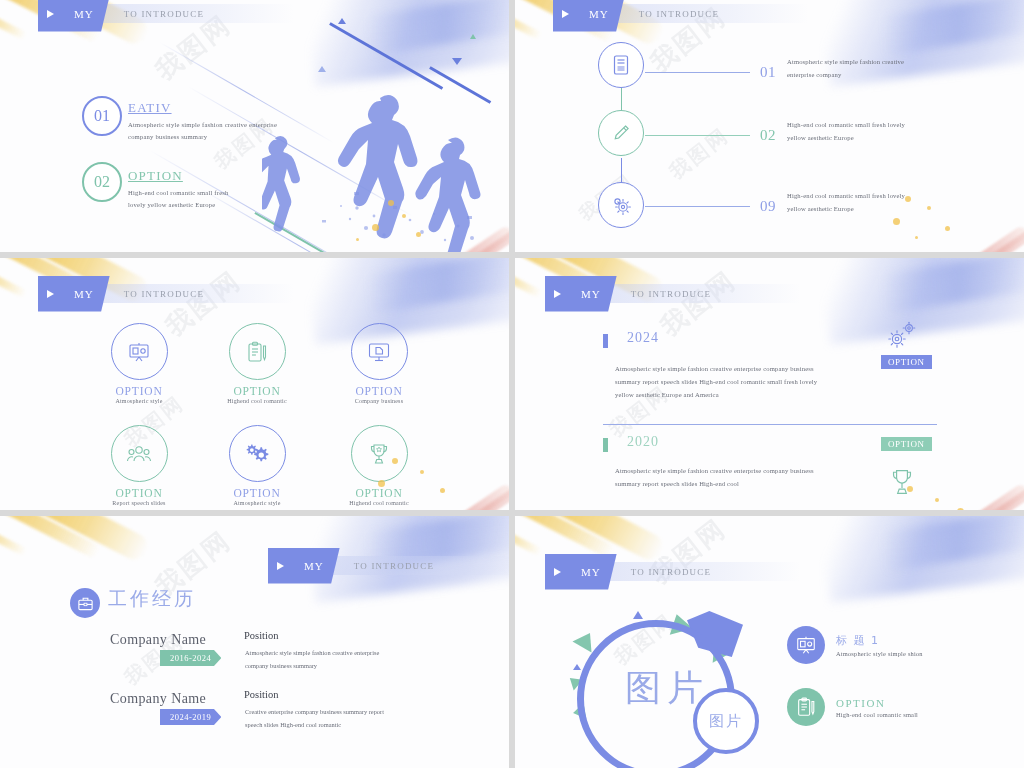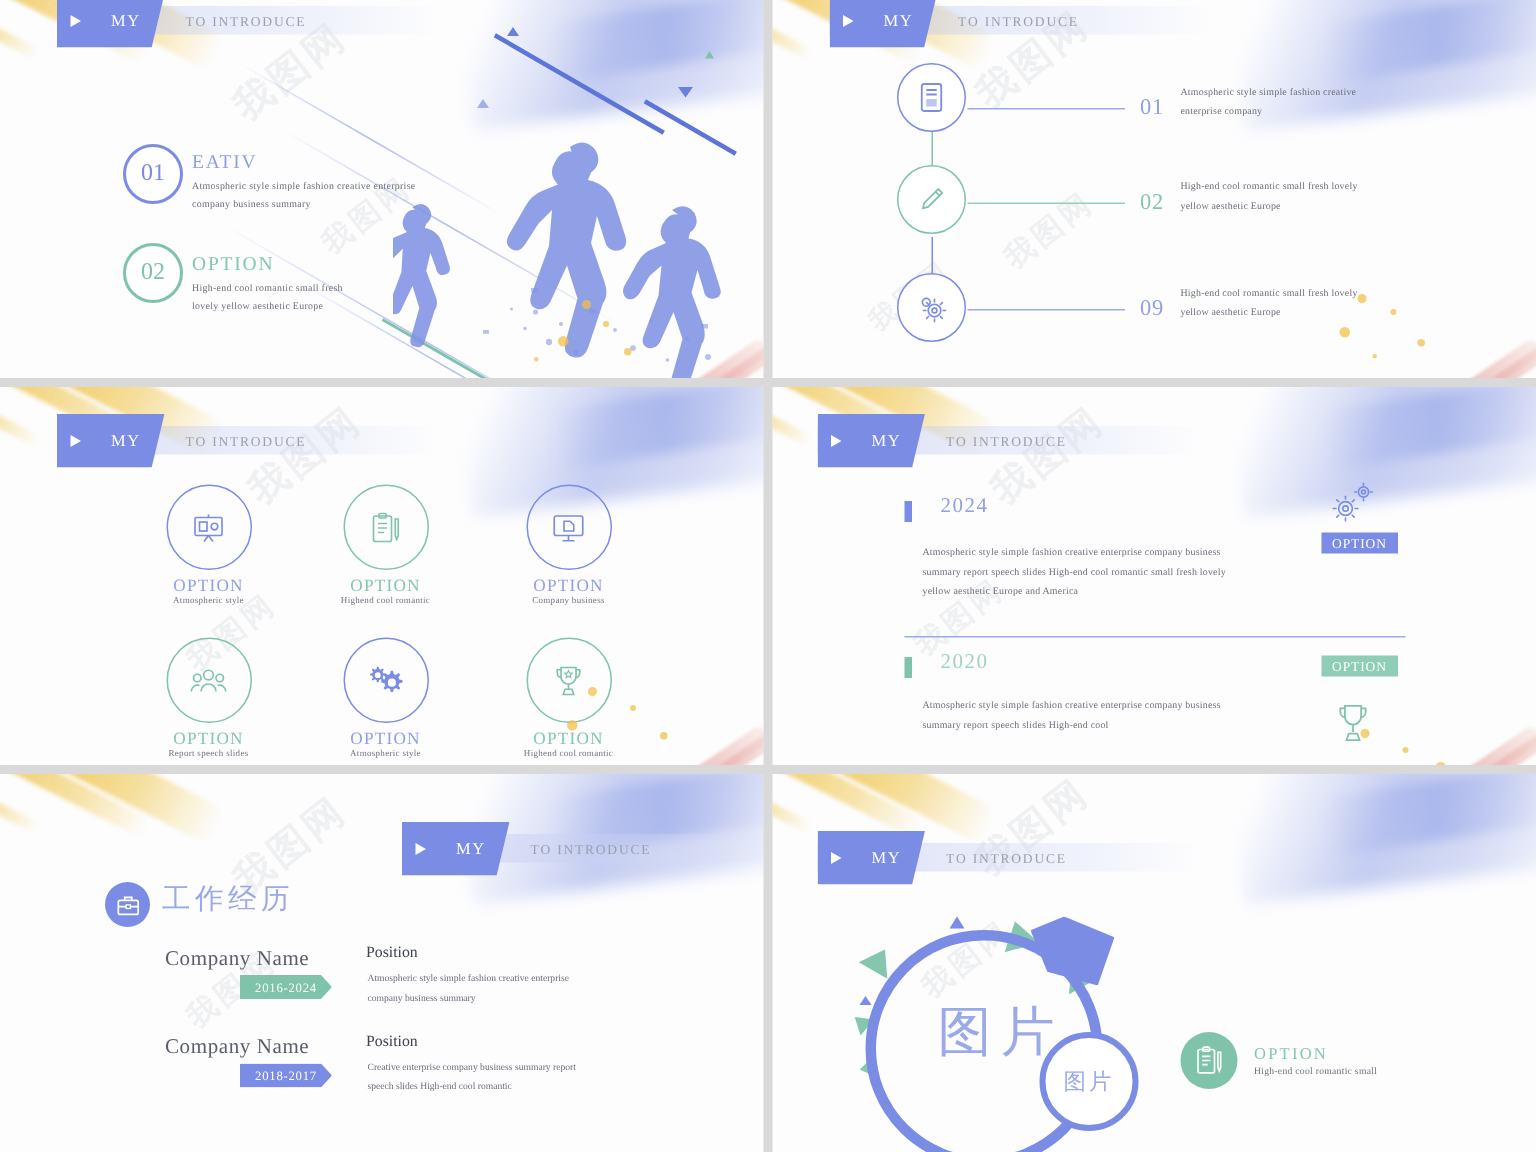--- a/index.html
+++ b/index.html
@@ -38,21 +38,21 @@
   .banner .my{color:#fff;font-size:11px;letter-spacing:1px;}
   .banner .sub{color:#9aa0ae;font-size:9px;letter-spacing:1.2px;margin-left:14px;}
 
   
   .pin{position:absolute;width:42px;height:52px;}
   .pin .circ{width:40px;height:40px;border-radius:50%;border:2.4px solid currentColor;
        display:flex;align-items:center;justify-content:center;box-sizing:border-box;background:#fff;}
   .pin .tip{position:absolute;left:11px;top:28px;width:18px;height:18px;background:currentColor;
        transform:rotate(45deg);border-radius:0 0 4px 0;z-index:-1;}
   .pin .num{font-size:16px;color:currentColor;font-family:"Liberation Serif",serif;}
-  .s1-title{font-size:13px;letter-spacing:1.2px;}
+  .s1-title{font-size:13px;letter-spacing:1.2px;text-decoration:underline;}
   .s1-body{font-size:6.6px;color:#6b6f7a;line-height:1.85;margin-top:3px;letter-spacing:.2px;}
   .dline{position:absolute;height:1px;background:linear-gradient(90deg,rgba(150,165,230,0),rgba(150,165,230,.75),rgba(150,165,230,0));transform-origin:left center;}
 
   
   .tl-circ{position:absolute;width:46px;height:46px;border-radius:50%;border:1.6px solid currentColor;
        background:#fff;display:flex;align-items:center;justify-content:center;box-sizing:border-box;}
   .tl-line-v{position:absolute;width:1.4px;}
   .tl-line-h{position:absolute;height:1.2px;}
   .tl-num{position:absolute;font-size:15px;letter-spacing:.5px;}
   .tl-txt{position:absolute;font-size:6.6px;color:#6b6f7a;line-height:1.95;width:180px;letter-spacing:.15px;}
@@ -482,21 +482,21 @@
 
     <div class="cname" style="left:110px;top:116px;">Company Name</div>
     <div class="chip" style="left:160px;top:134px;background:#7fc3ab;">2016-2024</div>
     <div class="pos" style="left:244px;top:114px;">Position</div>
     <div class="pos-p" style="left:245px;top:131px;">
       <div>Atmospheric style simple fashion creative enterprise</div>
       <div>company business summary</div>
     </div>
 
     <div class="cname" style="left:110px;top:175px;">Company Name</div>
-    <div class="chip" style="left:160px;top:193px;background:#7b8ce4;">2018-2017</div>
+    <div class="chip" style="left:160px;top:193px;background:#7b8ce4;">2024-2019</div>
     <div class="pos" style="left:244px;top:173px;">Position</div>
     <div class="pos-p" style="left:245px;top:190px;">
       <div>Creative enterprise company business summary report</div>
       <div>speech slides High-end cool romantic</div>
     </div>
   </div>
 
   <div class="slide">
     <div class="gold"></div>
     <div class="gold b"></div>
@@ -523,20 +523,36 @@
     <div class="tri-g" style="left:56px;top:190px;border-left:8px solid transparent;border-right:8px solid transparent;border-bottom:12px solid #84c6ae;transform:rotate(-100deg);"></div>
     <div class="tri-g" style="left:58px;top:148px;border-left:4px solid transparent;border-right:4px solid transparent;border-bottom:6px solid #7b8ce4;"></div>
     <div style="position:absolute;left:172px;top:95px;width:56px;height:46px;background:#7b8ce4;clip-path:polygon(0 20%,40% 0,100% 30%,80% 100%,20% 80%);"></div>
 
     <div class="bigring" style="left:62px;top:104px;width:158px;height:158px;"></div>
     <div class="pic-txt" style="left:110px;top:148px;font-size:36px;letter-spacing:6px;">图片</div>
     <div class="smring" style="left:178px;top:172px;width:66px;height:66px;">
       <span class="pic-txt" style="position:static;font-size:15px;letter-spacing:2px;">图片</span>
     </div>
 
+    <div class="s6-item" style="left:272px;top:110px;">
+      <div class="ic" style="background:#7b8ce4;">
+        <svg width="22" height="22" viewBox="0 0 24 24" fill="none" stroke="#fff" stroke-width="1.2">
+          <rect x="3" y="5" width="18" height="12" rx="1"></rect>
+            <line x1="12" y1="3" x2="12" y2="5"></line>
+          <line x1="9" y1="21" x2="12" y2="17"></line>
+            <line x1="15" y1="21" x2="12" y2="17"></line>
+          <rect x="6" y="8" width="5" height="6"></rect>
+            <circle cx="16" cy="11" r="2.2"></circle>
+        </svg>
+      </div>
+      <div>
+        <div class="ttl" style="color:#9aaae8;font-family:'DejaVu Sans',sans-serif;">标 题 1</div>
+        <div class="sub">Atmospheric style simple shion</div>
+      </div>
+    </div>
     <div class="s6-item" style="left:272px;top:172px;">
       <div class="ic" style="background:#7fc3ab;">
         <svg width="22" height="22" viewBox="0 0 24 24" fill="none" stroke="#fff" stroke-width="1.2">
           <rect x="4" y="4" width="12" height="17" rx="1.4"></rect>
             <rect x="7.5" y="2.3" width="5" height="3" rx="1"></rect>
           <line x1="7" y1="9" x2="13" y2="9"></line>
             <line x1="7" y1="12" x2="13" y2="12"></line>
             <line x1="7" y1="15" x2="11" y2="15"></line>
           <path d="M18.5 6 l2 0 l0 11 l-1 2.6 l-1 -2.6 z"></path>
         </svg>

